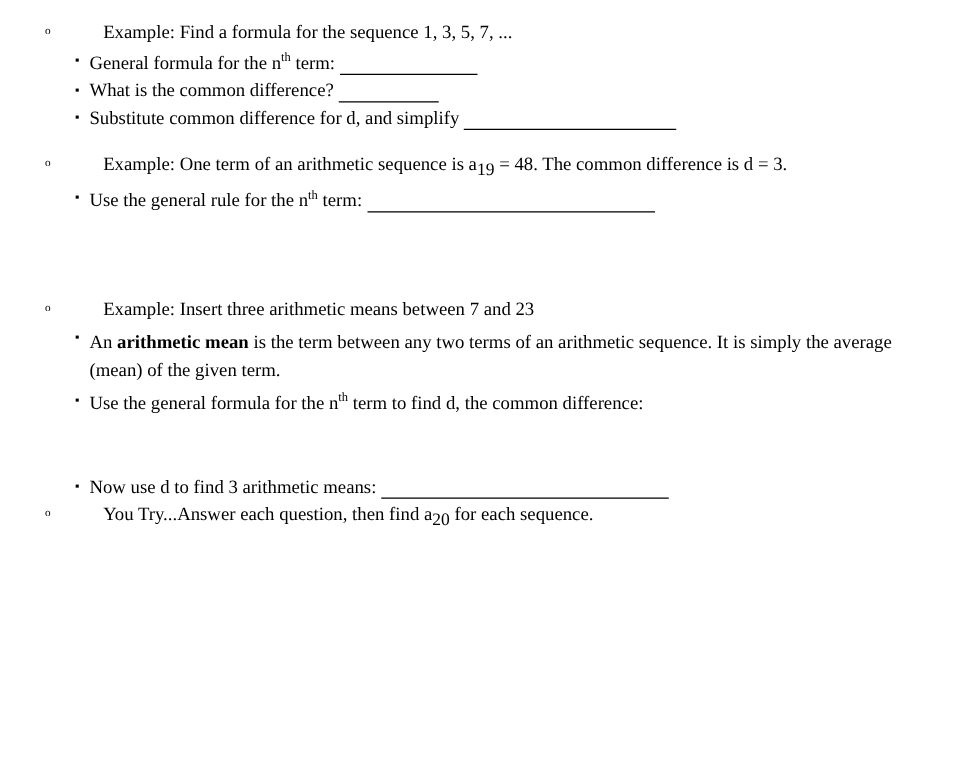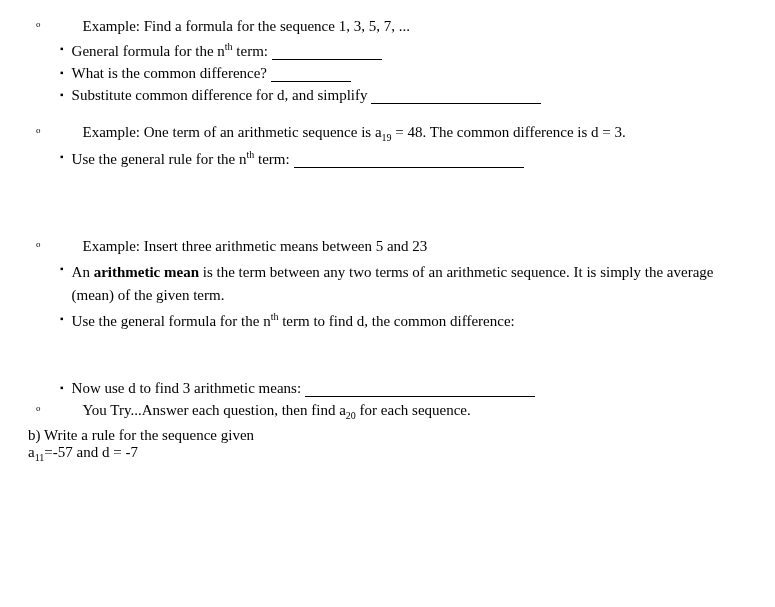--- a/index.html
+++ b/index.html
@@ -74,21 +74,21 @@
       display: inline-block;
       border-bottom: 1px solid #000;
       width: 230px;
       margin-left: 4px;
       vertical-align: bottom;
     }
     sup {
       font-size: 10px;
     }
     sub {
-      font-size: 10px;
+      font-size: 14px;
     }
     .bold-italic {
       font-weight: bold;
     }
     .spacer-sm {
       height: 10px;
     }
     .example-text {
       flex: 1;
       margin-left: 32px;
@@ -169,21 +169,21 @@
         Use the general rule for the n<sup>th</sup> term:<span class="blank-xlong"></span>
       </span>
     </div>
   </div>
 
   <div class="small-spacer"></div>
 
   <div class="section">
     <div class="example-line">
       <span class="bullet-circle">o</span>
-      <span class="example-text">Example:  Insert three arithmetic means between 5 and 23</span>
+      <span class="example-text">Example:  Insert three arithmetic means between 7 and 23</span>
     </div>
     <div class="sub-item">
       <span class="bullet-square">▪</span>
       <span class="sub-item-text wrap-line">
         An <span class="bold-italic">arithmetic mean</span> is the term between any two terms of an arithmetic sequence.  It is simply the average (mean) of the given term.
       </span>
     </div>
     <div class="sub-item">
       <span class="bullet-square">▪</span>
       <span class="sub-item-text">
@@ -202,18 +202,15 @@
   </div>
 
   <div class="example-line" style="margin-top:4px;">
     <span class="bullet-circle">o</span>
     <span class="example-text">
       You Try...Answer each question, then <span class="underline">find a<sub>20</sub> for each sequence</span>.
     </span>
   </div>
 
   <div class="three-col">
-    <div class="col-b">
-      <span>b)  Write a rule for the sequence given a<sub>11</sub>=-57 and d = -7</span>
-    </div>
   </div>
 
 </div>
 
 </body></html>

